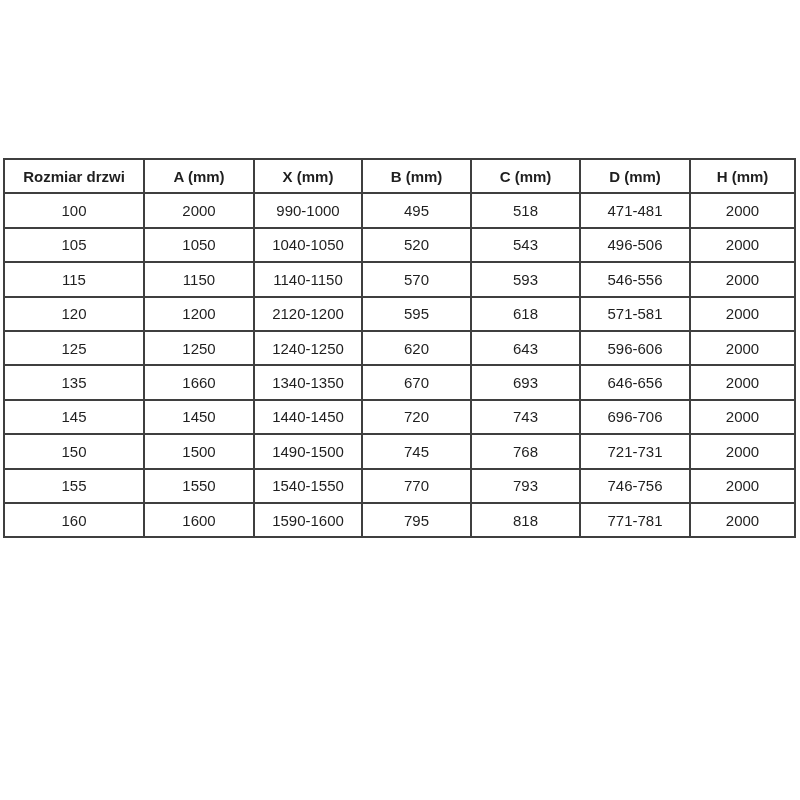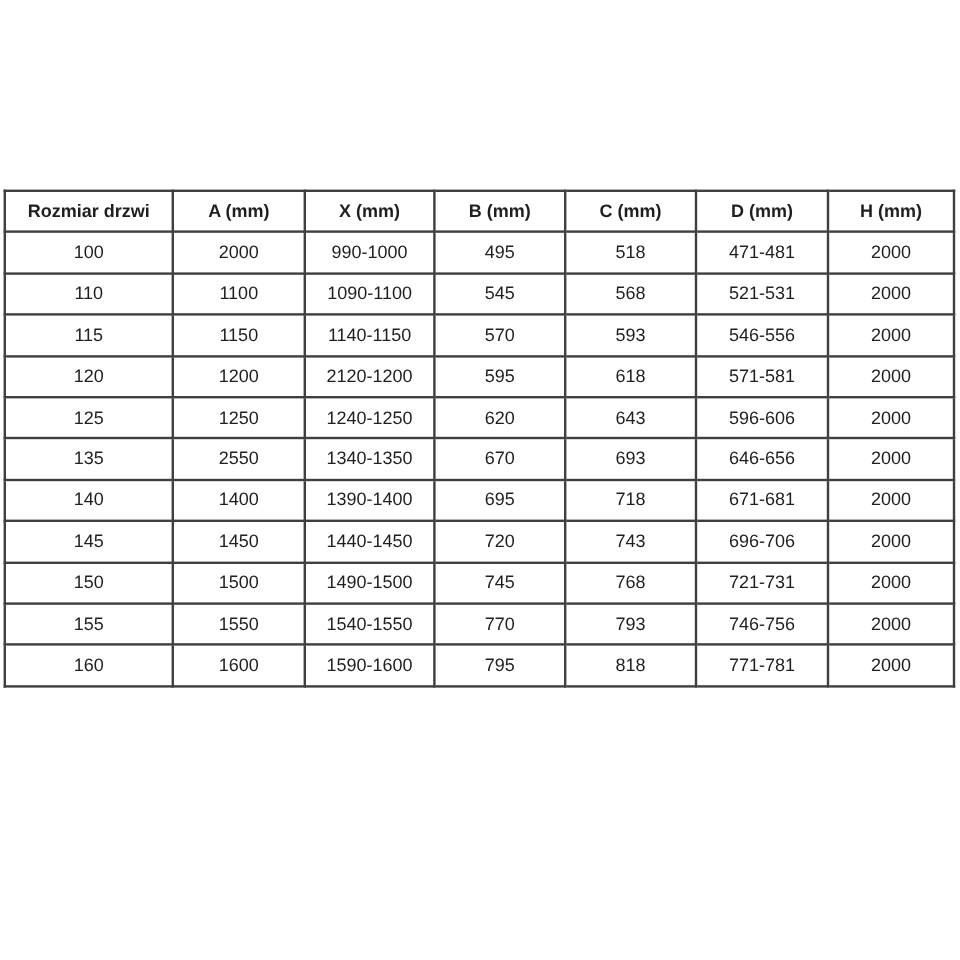--- a/index.html
+++ b/index.html
@@ -73,26 +73,26 @@
           <tr>
             <td>100</td>
             <td>2000</td>
             <td>990-1000</td>
             <td>495</td>
             <td>518</td>
             <td>471-481</td>
             <td>2000</td>
           </tr>
           <tr>
-            <td>110</td>
-            <td>1100</td>
-            <td>1090-1100</td>
-            <td>545</td>
-            <td>568</td>
-            <td>521-531</td>
+            <td>105</td>
+            <td>1050</td>
+            <td>1040-1050</td>
+            <td>520</td>
+            <td>543</td>
+            <td>496-506</td>
             <td>2000</td>
           </tr>
           <tr>
             <td>115</td>
             <td>1150</td>
             <td>1140-1150</td>
             <td>570</td>
             <td>593</td>
             <td>546-556</td>
             <td>2000</td>
@@ -110,34 +110,25 @@
             <td>125</td>
             <td>1250</td>
             <td>1240-1250</td>
             <td>620</td>
             <td>643</td>
             <td>596-606</td>
             <td>2000</td>
           </tr>
           <tr>
             <td>135</td>
-            <td>2550</td>
+            <td>1660</td>
             <td>1340-1350</td>
             <td>670</td>
             <td>693</td>
             <td>646-656</td>
-            <td>2000</td>
-          </tr>
-          <tr>
-            <td>140</td>
-            <td>1400</td>
-            <td>1390-1400</td>
-            <td>695</td>
-            <td>718</td>
-            <td>671-681</td>
             <td>2000</td>
           </tr>
           <tr>
             <td>145</td>
             <td>1450</td>
             <td>1440-1450</td>
             <td>720</td>
             <td>743</td>
             <td>696-706</td>
             <td>2000</td>

